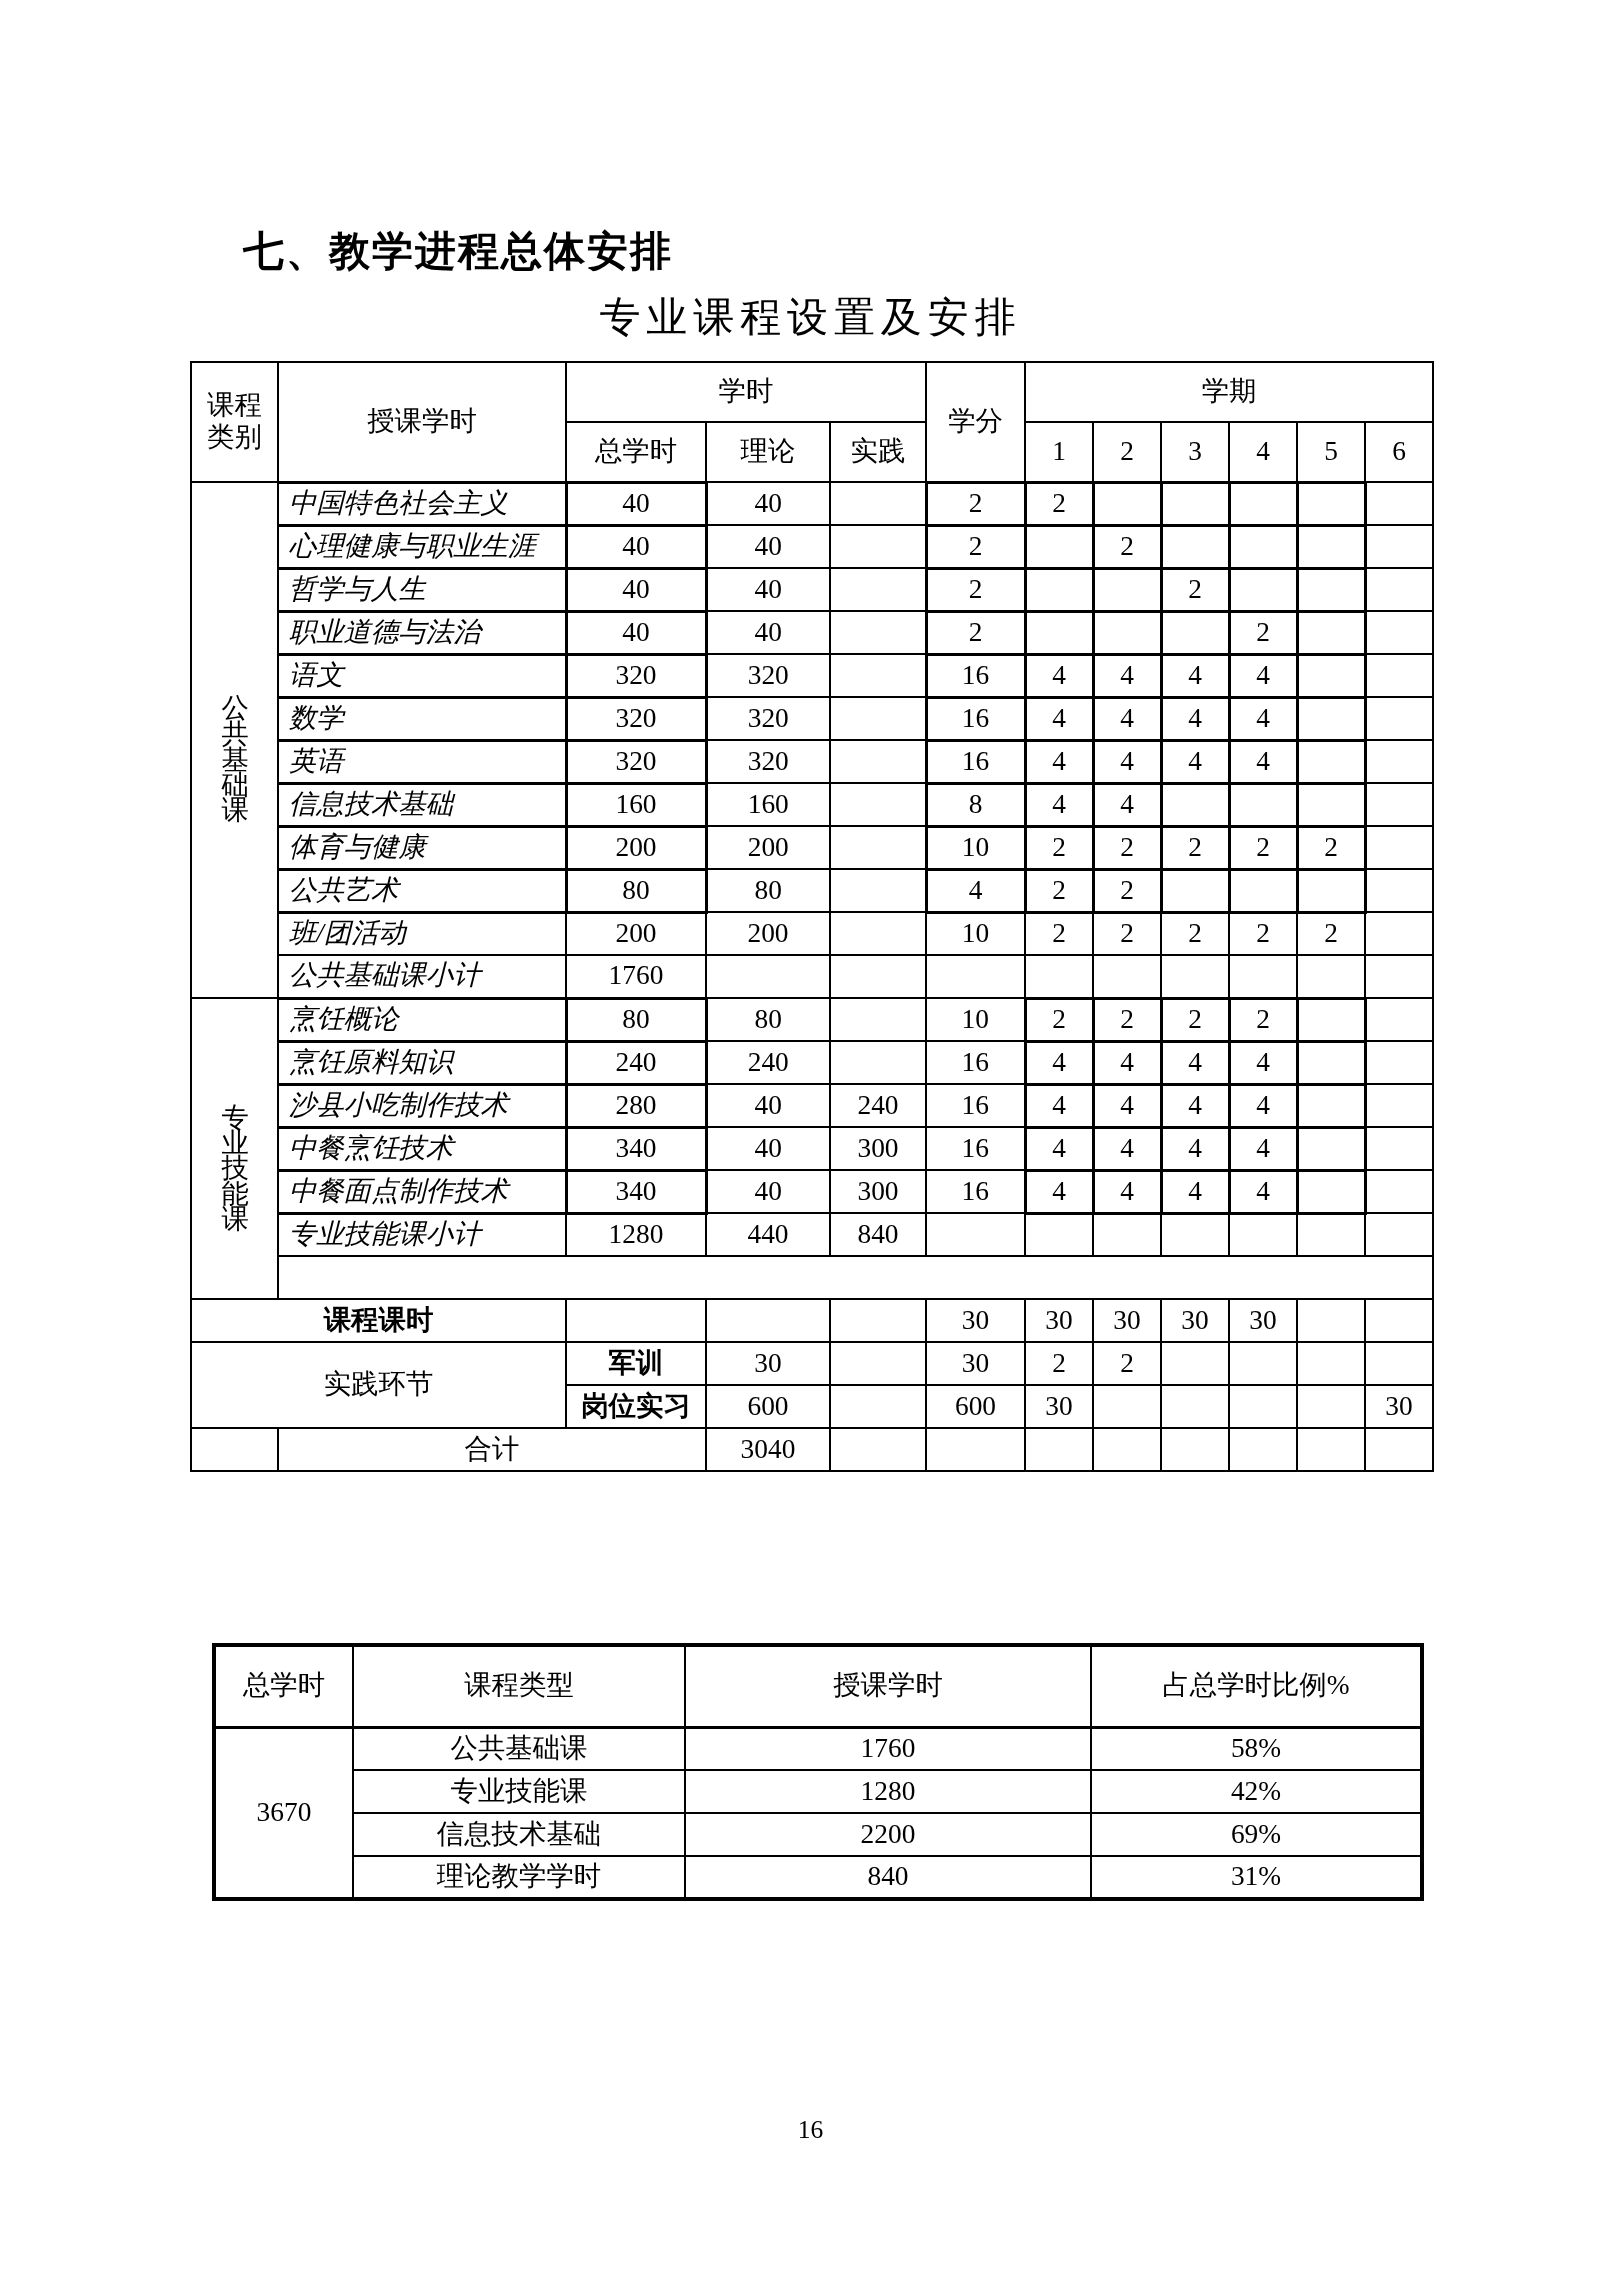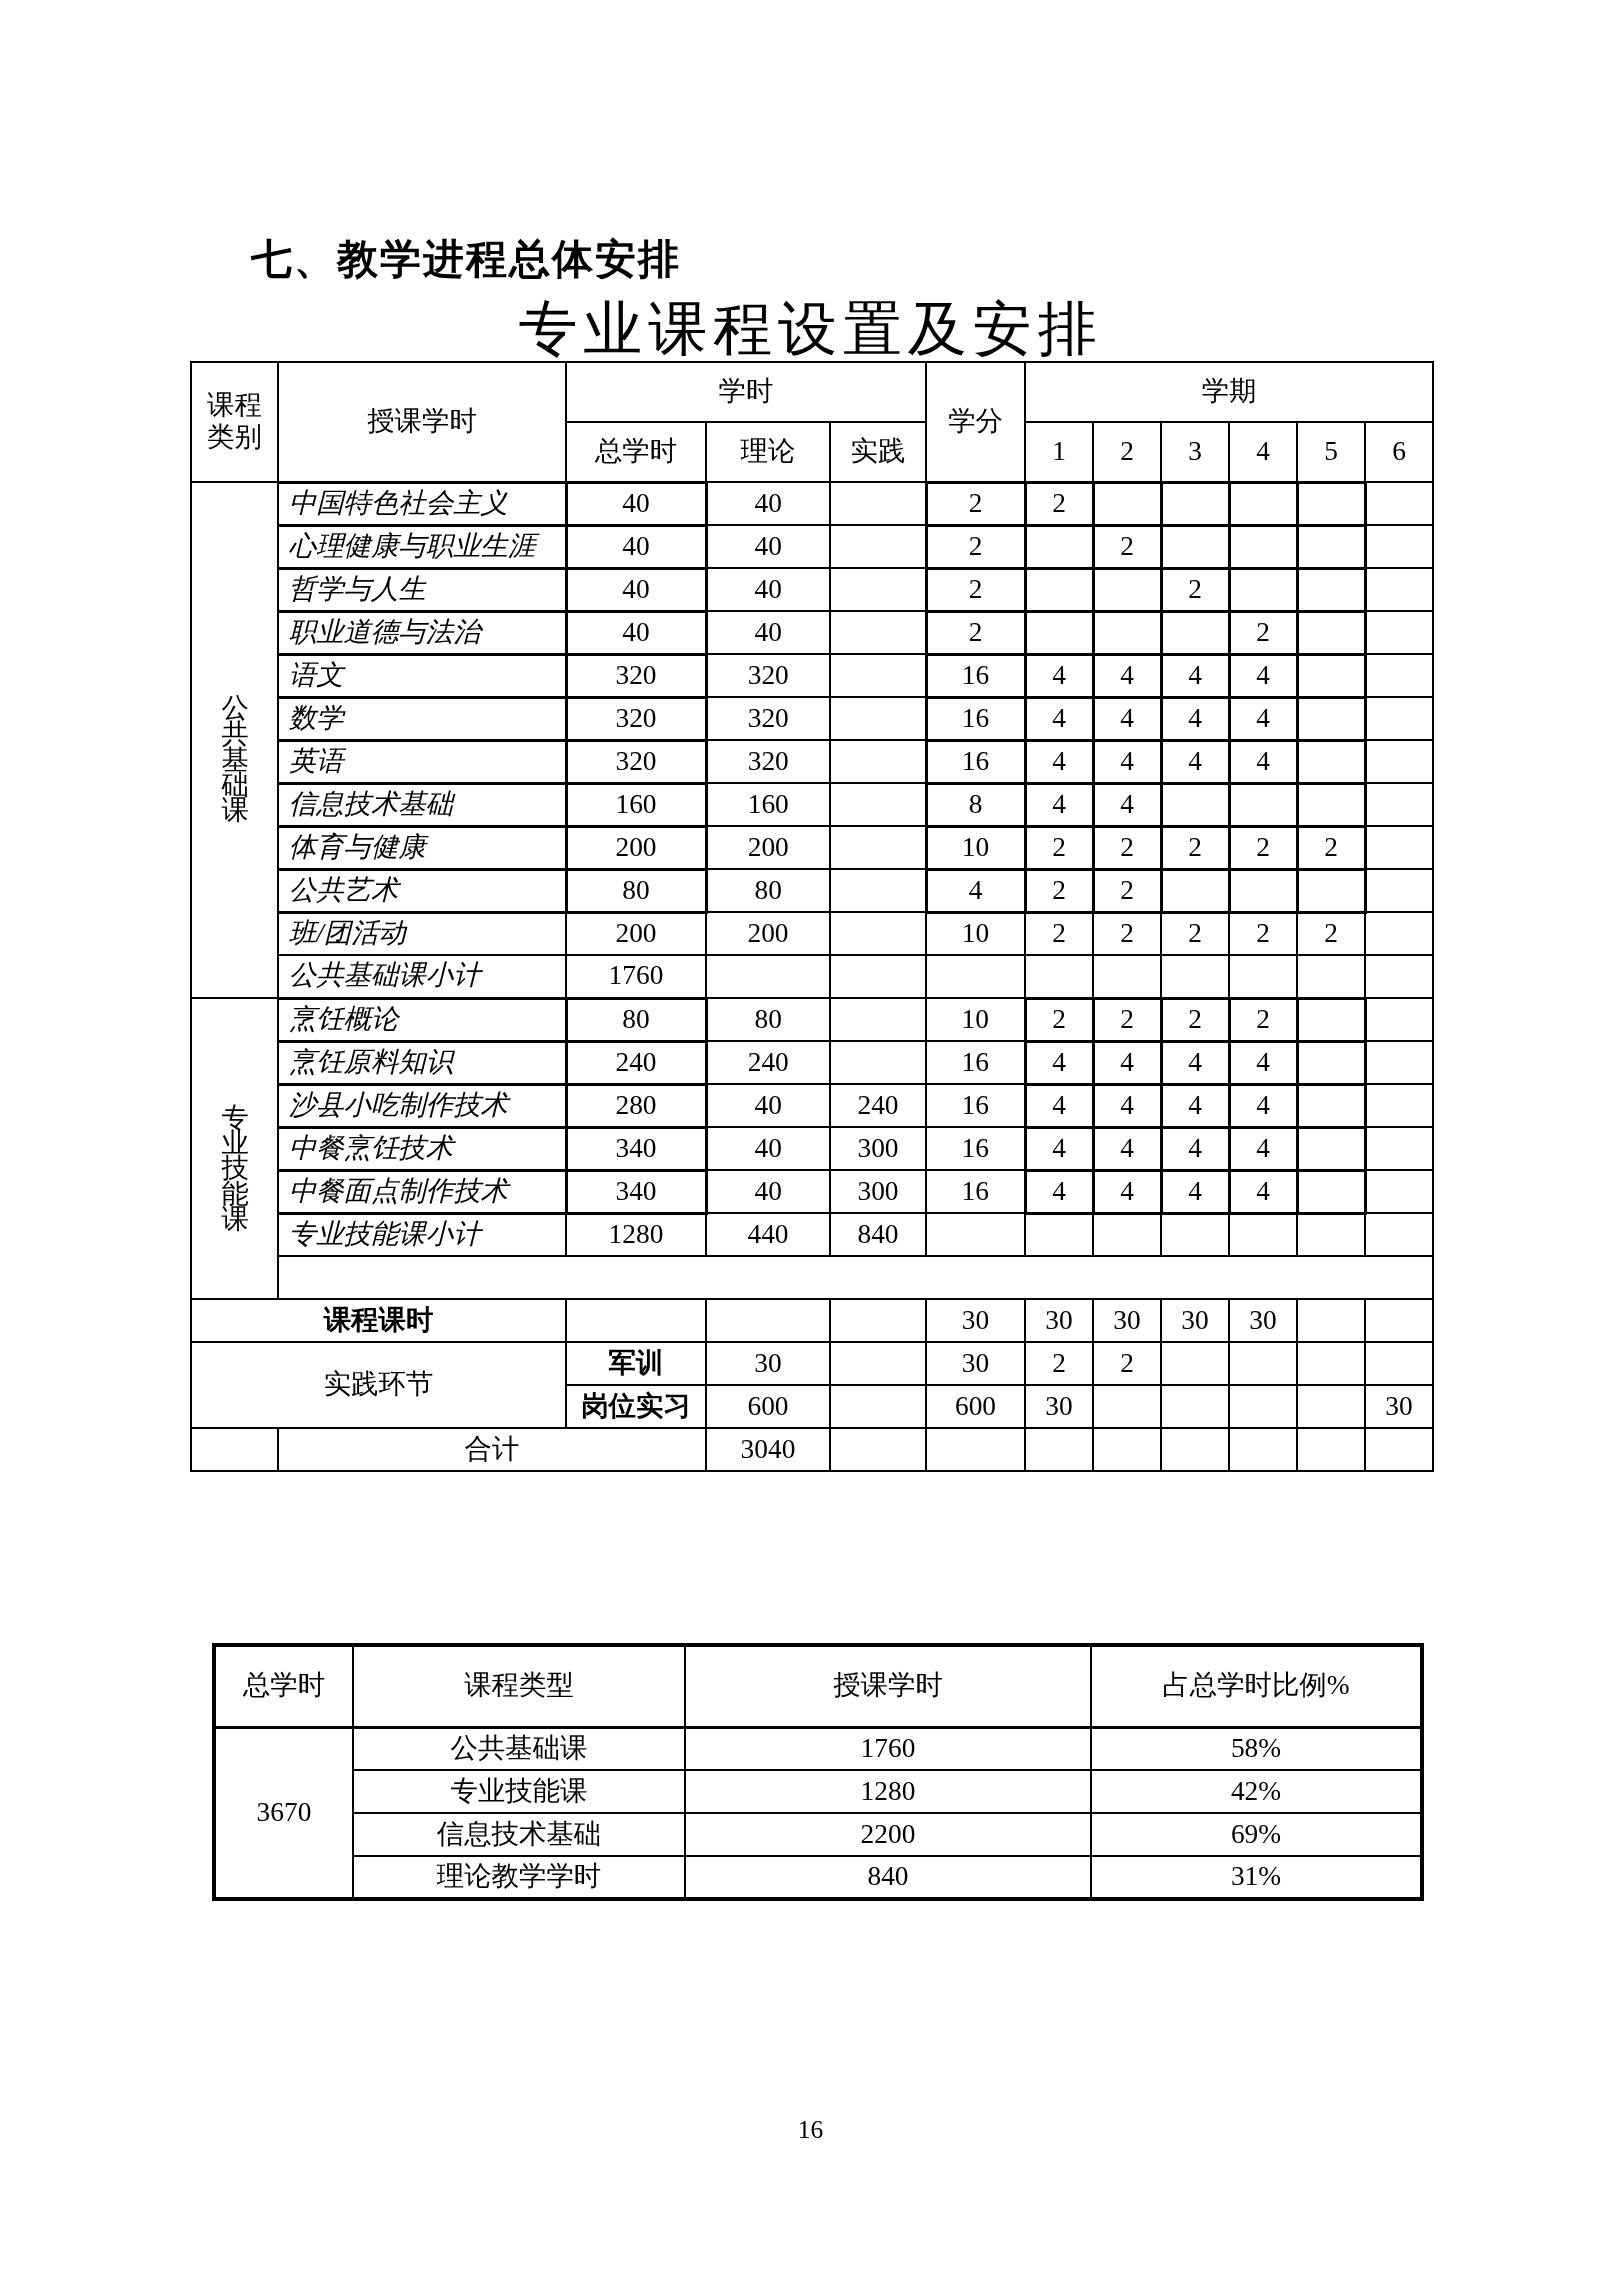--- a/index.html
+++ b/index.html
@@ -2,26 +2,26 @@
 <html><head>
 <meta charset="utf-8">
 <style>
   html,body { margin:0; padding:0; background:#ffffff; }
   .page {
     position:relative; width:1621px; height:2293px; background:#ffffff;
     font-family:"Liberation Serif","DejaVu Serif",serif; color:#000;
     overflow:hidden;
   }
   .heading {
-    position:absolute; left:239px; top:220px; margin:12px;
+    position:absolute; left:239px; top:220px; margin:4px;
     font-family:"Liberation Sans","DejaVu Sans",sans-serif;
     font-size:41px; font-weight:bold; letter-spacing:2px;text-align:center;
   }
   .tbl-title { position:absolute; left:190px; width:1241px; text-align:center;
-    font-size:59px; letter-spacing:5.9px; }
+    font-size:41px; letter-spacing:5.9px; }
   .t1-title { top:290px; }
   .t2-title { top:1572px; }
 
   table { border-collapse:collapse; table-layout:fixed; }
   #t1 { position:absolute; left:190px; top:361px; width:1241px; }
   #t1 td { border:2px solid #000; font-size:27.4px; text-align:center;
     vertical-align:middle; padding:0; overflow:hidden; line-height:1.15; }
   #t1 tr { height:43px; }
   #t1 tr.hr { height:60px; }
   #t1 td.tk { border-width:3.9px; }

